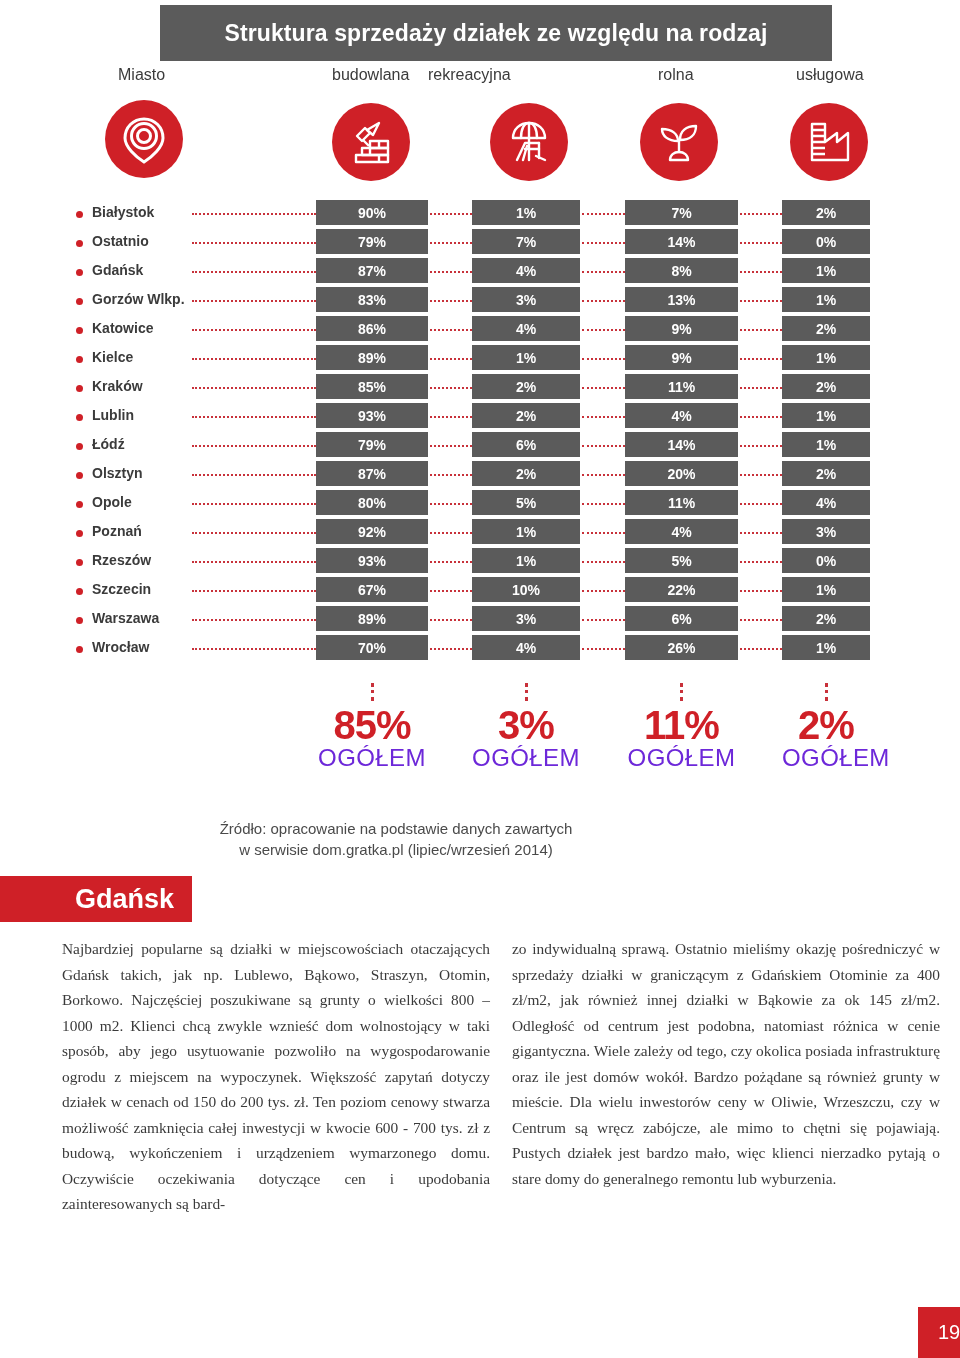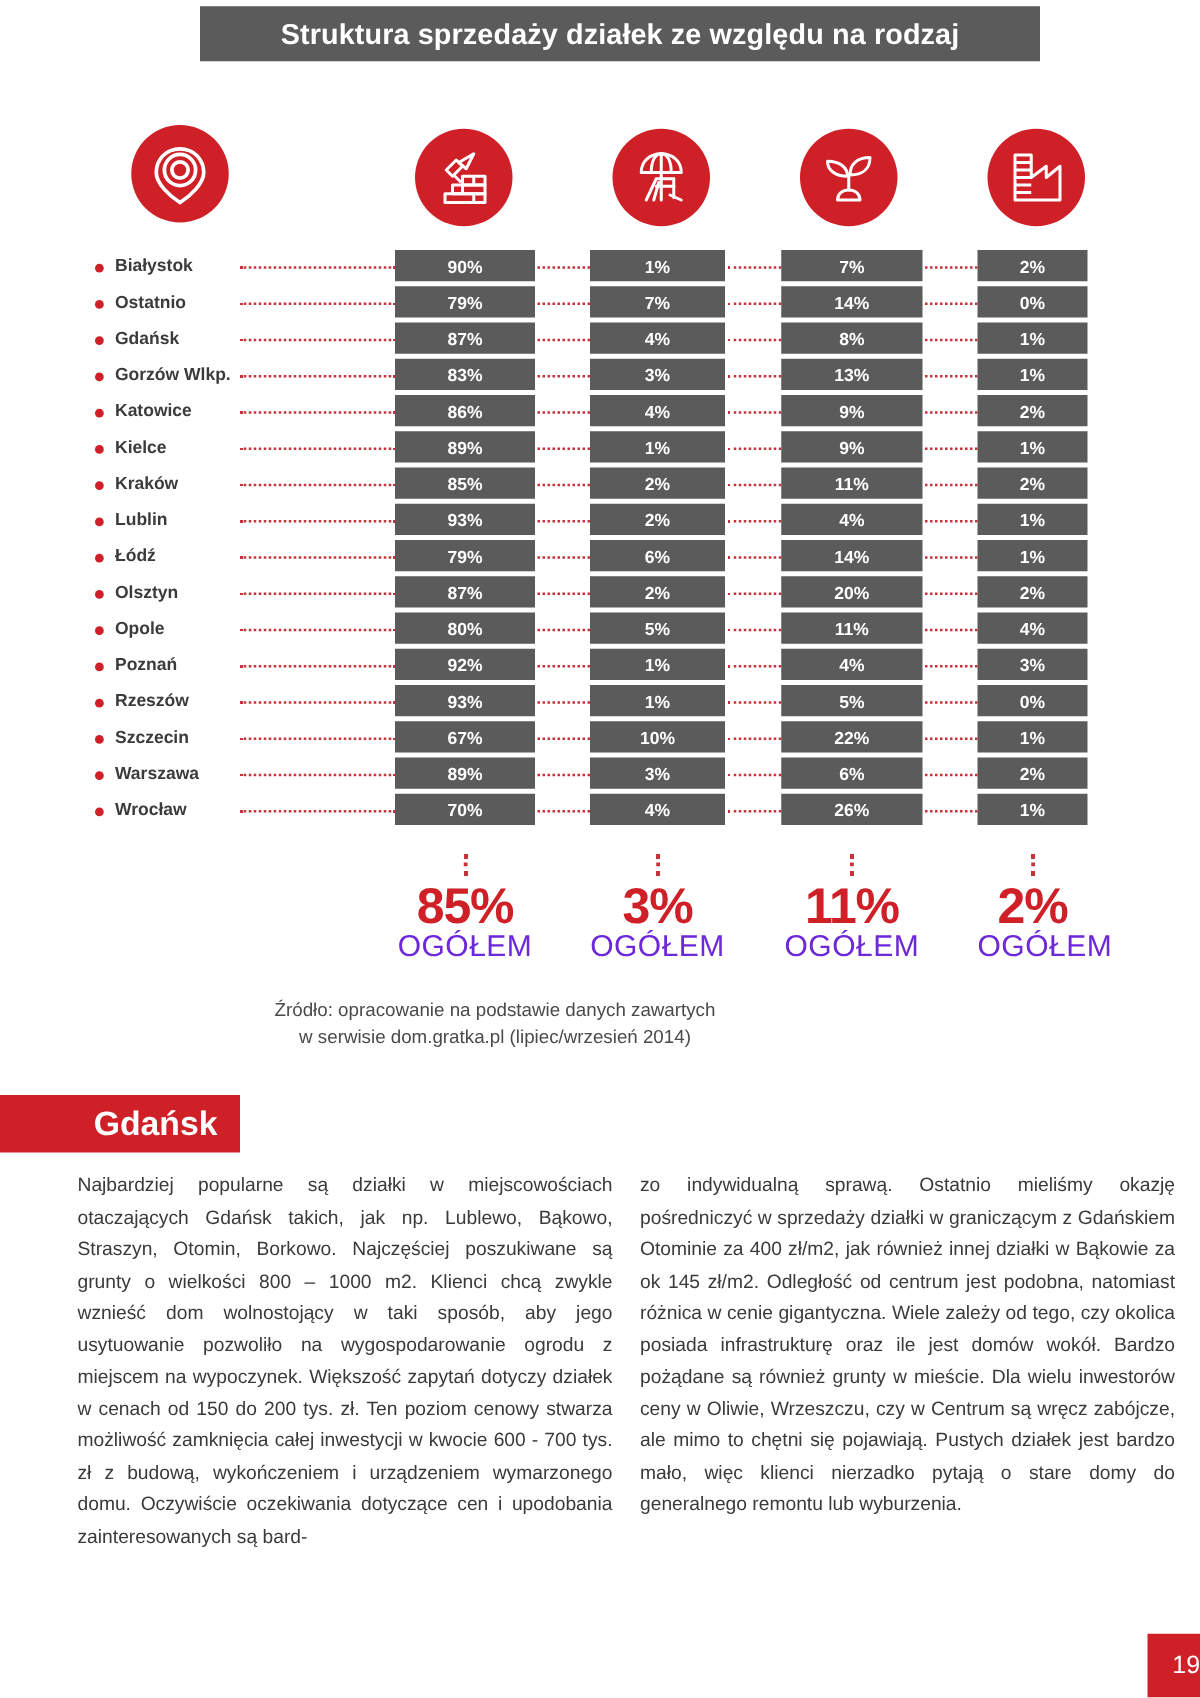--- a/index.html
+++ b/index.html
@@ -19,21 +19,21 @@
     height: 1358px;
     background: #ffffff;
   }
 
   
   .title-bar {
     position: absolute;
     left: 160px;
     top: 5px;
     width: 672px;
-    height: 44px;
+    height: 56px;
     background: #5b5b5b;
     display: flex;
     align-items: center;
     justify-content: center;
   }
   .title-bar .title-text {
     color: #ffffff;
     font-size: 23px;
     font-weight: bold;
     letter-spacing: 0.1px;
@@ -178,21 +178,21 @@
     font-size: 24px;
     color: #6d28d9;
     line-height: 24px;
     letter-spacing: 0.4px;
   }
 
   
   .source-note {
     position: absolute;
     left: 0;
-    top: 798px;
+    top: 818px;
     width: 792px;
     text-align: center;
     font-size: 15px;
     line-height: 21px;
     color: #4a4a4a;
   }
 
   
   .city-heading {
     position: absolute;
@@ -212,20 +212,21 @@
     font-weight: bold;
   }
 
   
   .body-cols {
     position: absolute;
     left: 0;
     top: 936px;
     width: 960px;
     height: 400px;
+    font-family: Liberation Serif, serif;
   }
   .body-col {
     position: absolute;
     top: 0;
     font-size: 15.4px;
     line-height: 25.5px;
     color: #3a3a3a;
     text-align: justify;
     text-justify: inter-word;
     hyphens: manual;
@@ -253,20 +254,27 @@
 </style>
 </head>
 <body>
 
 <div class="page">
 
   <div class="title-bar">
     <span class="title-text">Struktura sprzedaży działek ze względu na rodzaj</span>
   </div>
 
+  <div class="col-headers">
+    <span class="col-header ch-miasto">Miasto</span>
+    <span class="col-header ch-budowlana">budowlana</span>
+    <span class="col-header ch-rekreacyjna">rekreacyjna</span>
+    <span class="col-header ch-rolna">rolna</span>
+    <span class="col-header ch-uslugowa">usługowa</span>
+  </div>
 
   <div class="icon-row">
 
     <div class="icon-badge ic-miasto">
       <svg width="48" height="50" viewBox="0 0 48 50" fill="none" stroke="#ffffff" stroke-width="3">
         <path d="M24 5 C13 5 5 13.5 5 24 C5 33 16 43 24 48 C32 43 43 33 43 24 C43 13.5 35 5 24 5 Z"></path>
         <circle cx="24" cy="22" r="12.5"></circle>
         <circle cx="24" cy="22" r="6.5"></circle>
       </svg>
     </div>

